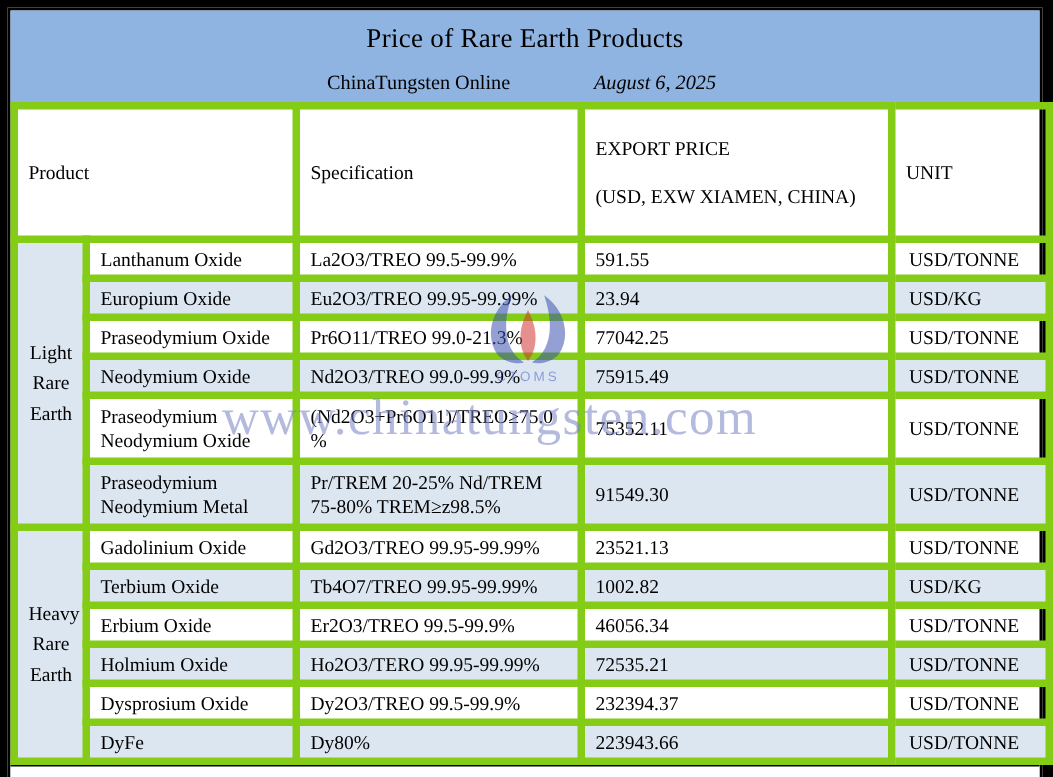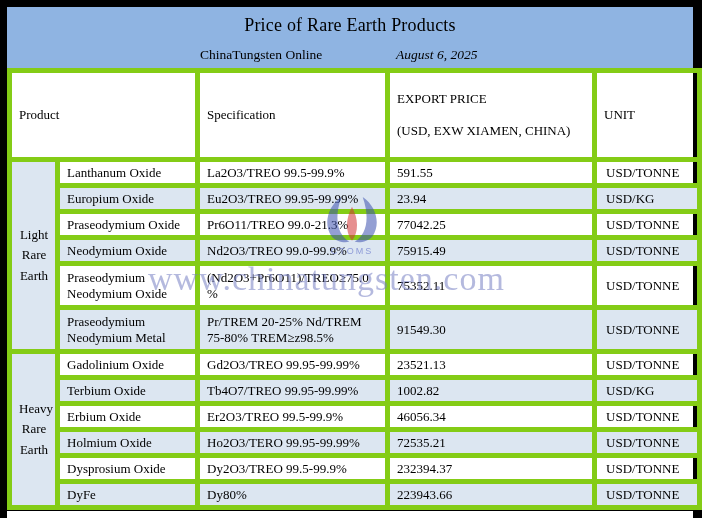--- a/index.html
+++ b/index.html
@@ -4,21 +4,21 @@
 <style>
   * { margin:0; padding:0; box-sizing:border-box; }
   body { background:#fff; font-family:"Liberation Serif", serif; color:#000; }
   .page { position:relative; width:702px; height:518px; background:#000000; overflow:hidden; }
   .frame { position:absolute; left:5px; top:5px; width:690px; border:2px solid #000; background:#fff; }
 
   
   .title-block { background:#8FB4E2; height:61px; position:relative; }
   .main-title { text-align:center; font-size:18px; padding-top:8px; letter-spacing:0.2px; }
   .subtitle-row { position:absolute; bottom:3px; left:0; right:0; height:18px; font-size:13.5px; }
-  .subtitle-source { position:absolute; left:193px; }
+  .subtitle-source { position:absolute; left:211px; }
   .subtitle-date { position:absolute; left:389px;font-style:italic; }
 
   
   table { border-collapse:collapse; table-layout:fixed; width:100%; border-top:2px solid #000; }
   th, td { border:5px solid #84cc16; vertical-align:middle; font-size:13px; font-weight:normal;
            text-align:left; padding:2px 6px 2px 7px; white-space:pre-line; overflow:hidden; }
   thead tr { height:40px; }
   th .price-sub { display:block; }
   tr.single { height:26px; }
   tr.double { height:44px; }

